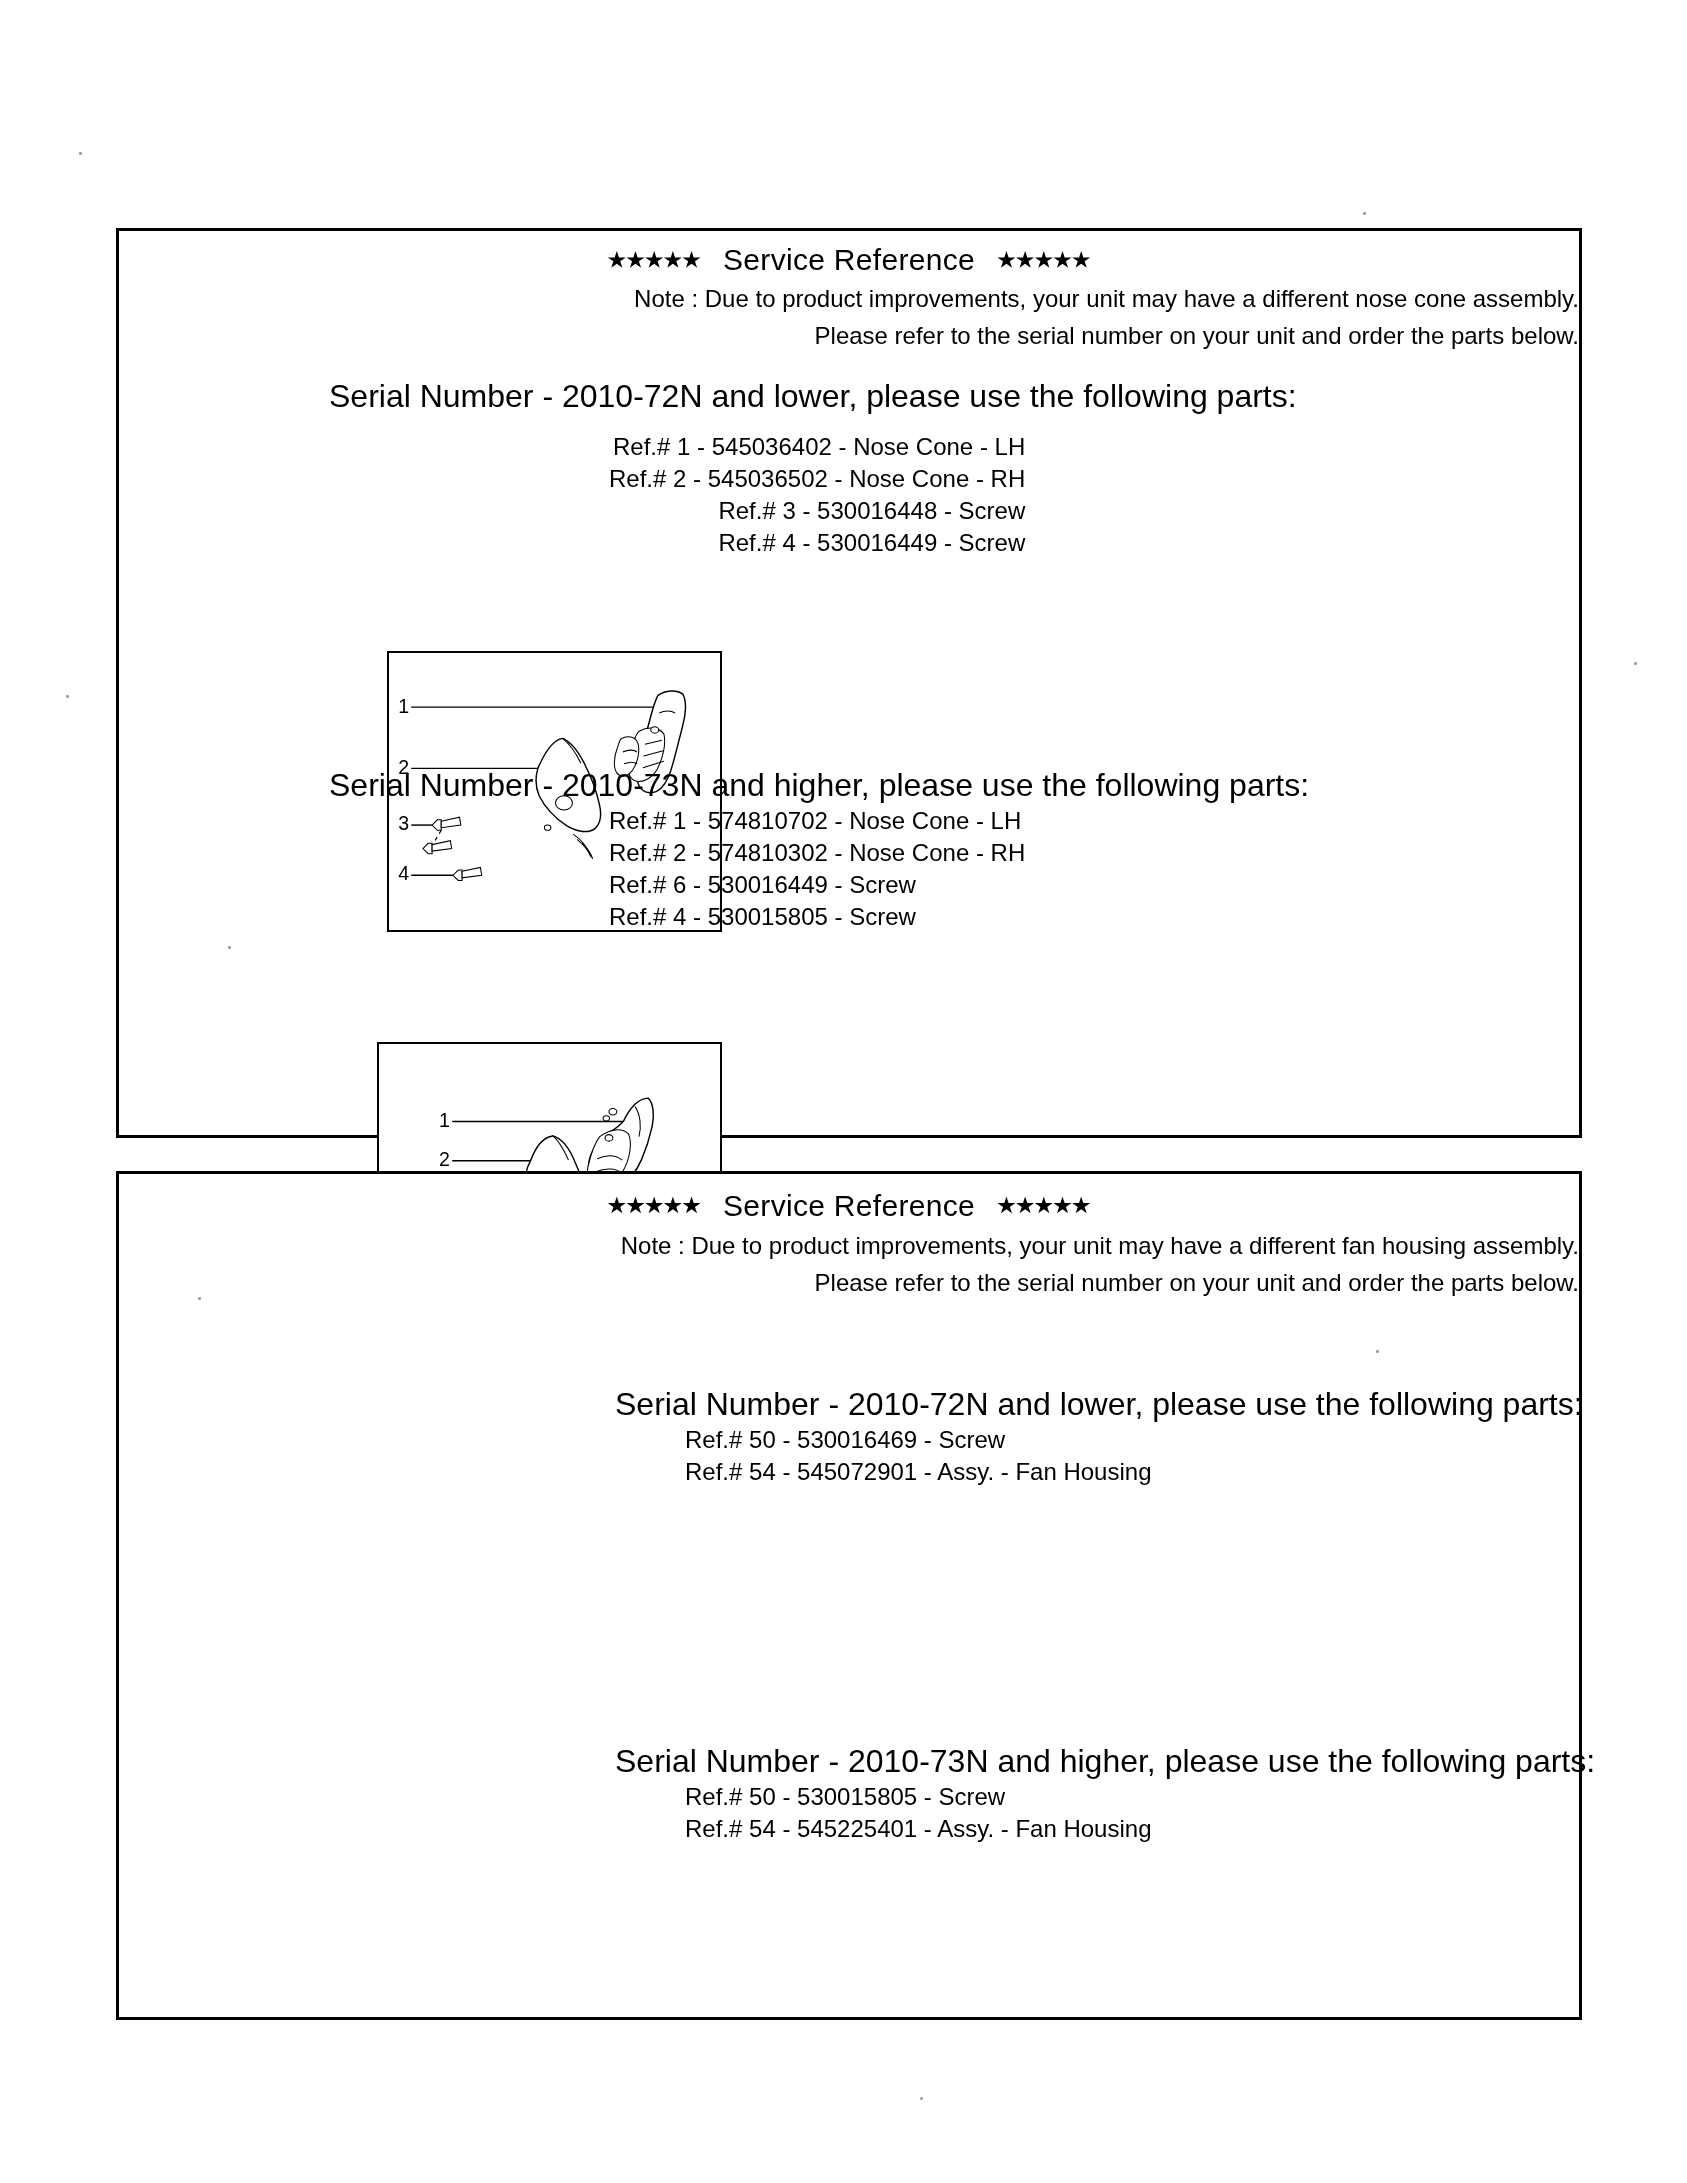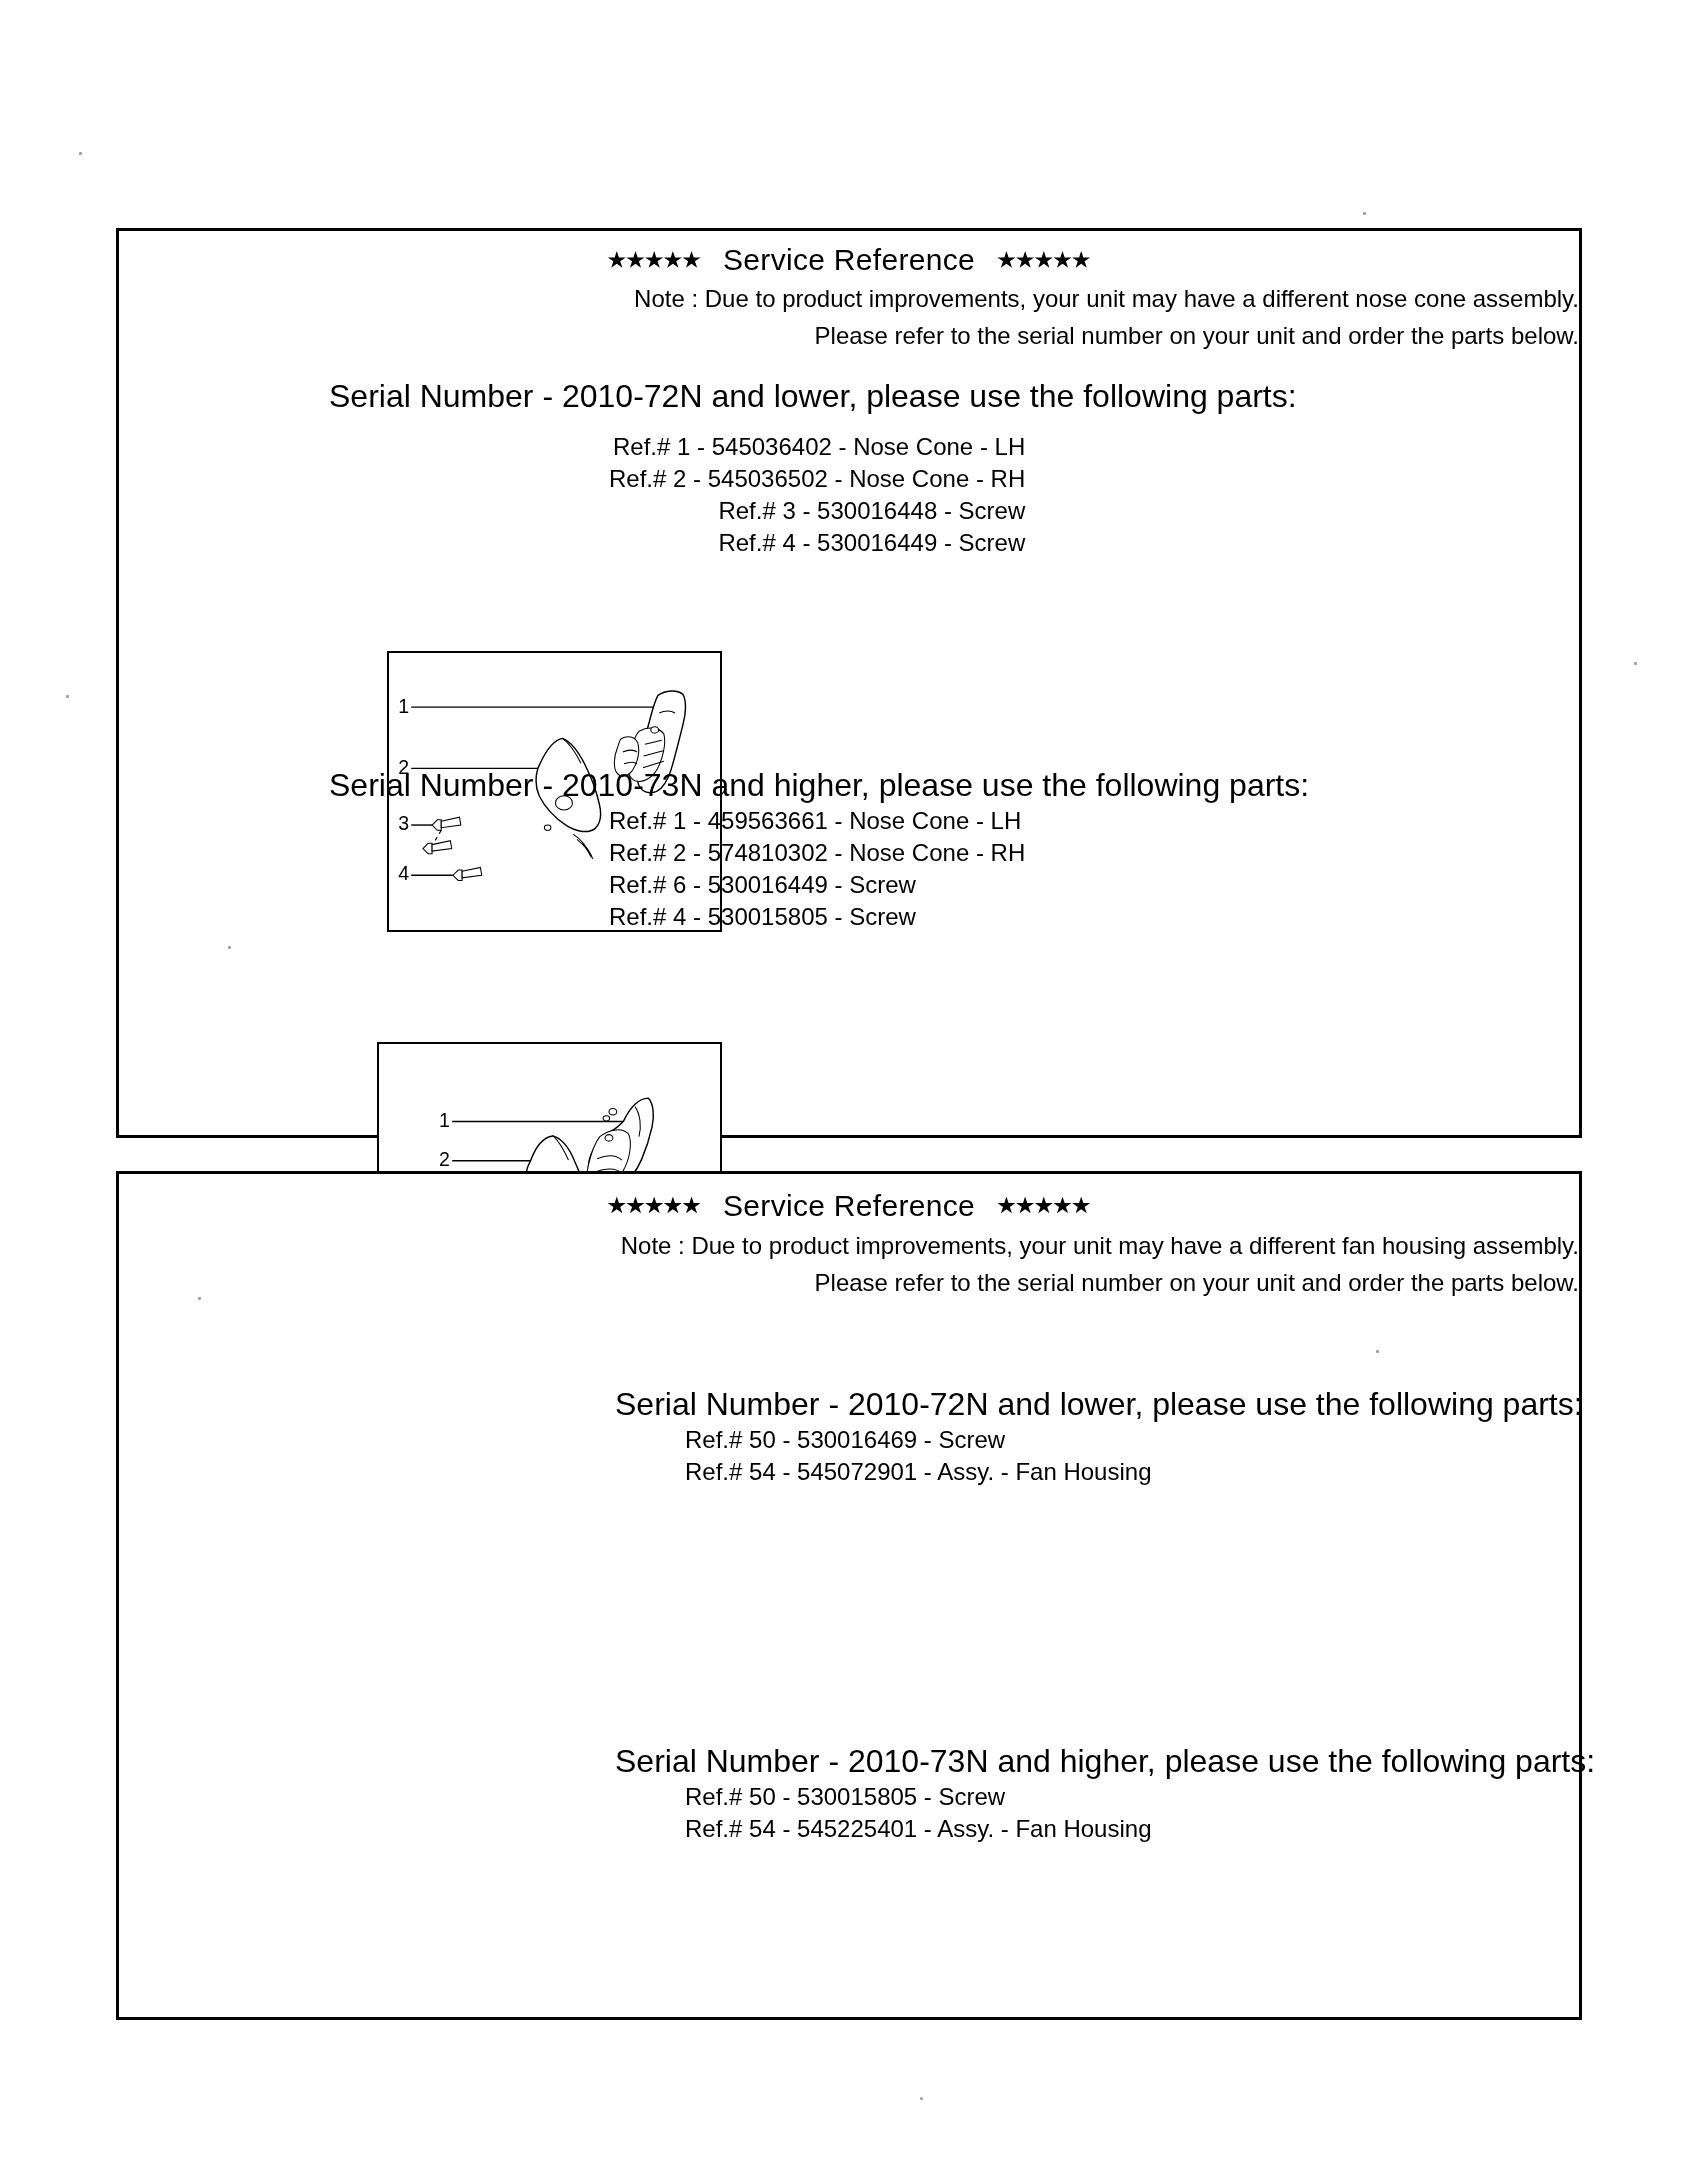--- a/index.html
+++ b/index.html
@@ -210,21 +210,21 @@
       <g>
         <path class="sh-thin" d="M98 341 l8 -8 l6 0 l0 16 l-6 0 z"></path>
         <path class="sh-thin" d="M112 335 l28 -6 l2 12 l-30 4 z"></path>
       </g>
     </svg>
   </div>
 
   <div class="serial-heading" style="left:210px; top:536px;">Serial Number - 2010-73N and higher, please use the following parts:</div>
 
   <div class="parts-list" style="left:490px; top:574px;">
-    <span class="part-line">Ref.# 1 - 459563661 - Nose Cone - LH</span>
+    <span class="part-line">Ref.# 1 - 574810702 - Nose Cone - LH</span>
     <span class="part-line">Ref.# 2 - 574810302 - Nose Cone - RH</span>
     <span class="part-line">Ref.# 6 - 530016449 - Screw</span>
     <span class="part-line">Ref.# 4 - 530015805 - Screw</span>
   </div>
 
   <div class="illus-box" id="illus-nose-73n">
     <svg viewBox="0 0 522 408" preserveAspectRatio="none">
 
       <text class="cl-num-lg" x="92" y="128">1</text>
       <line class="ln" x1="112" y1="119" x2="374" y2="119"></line>

